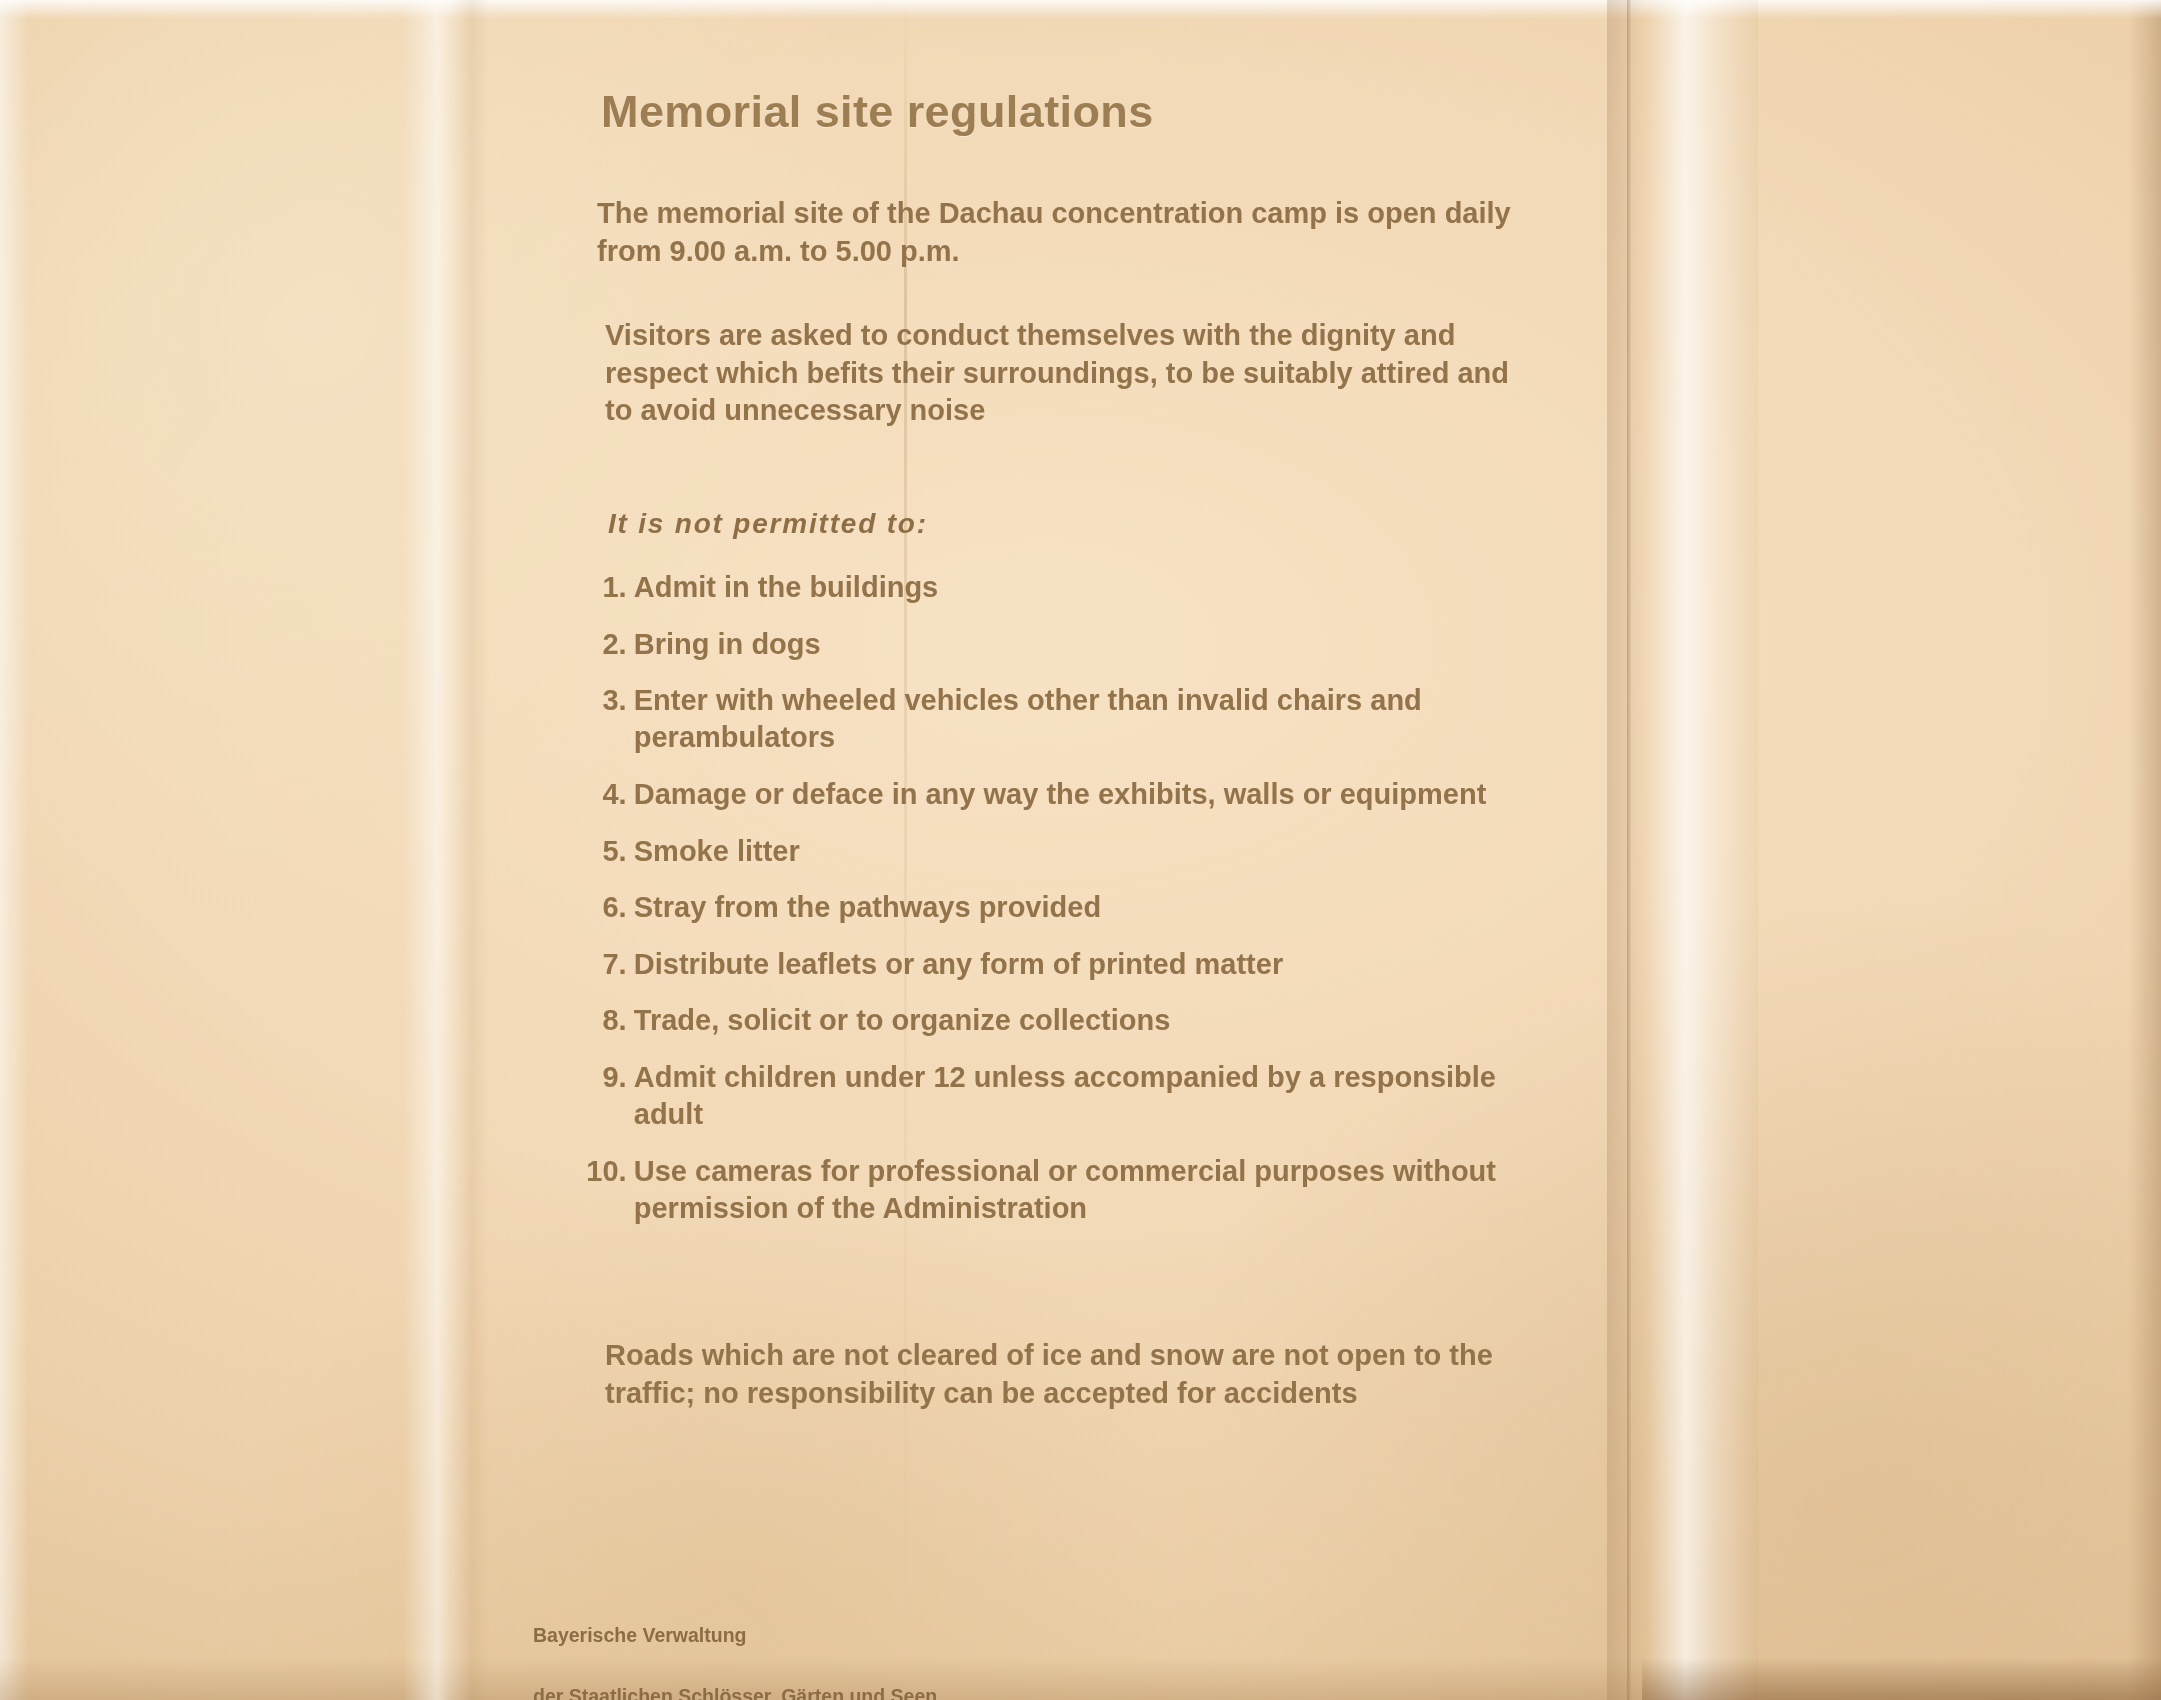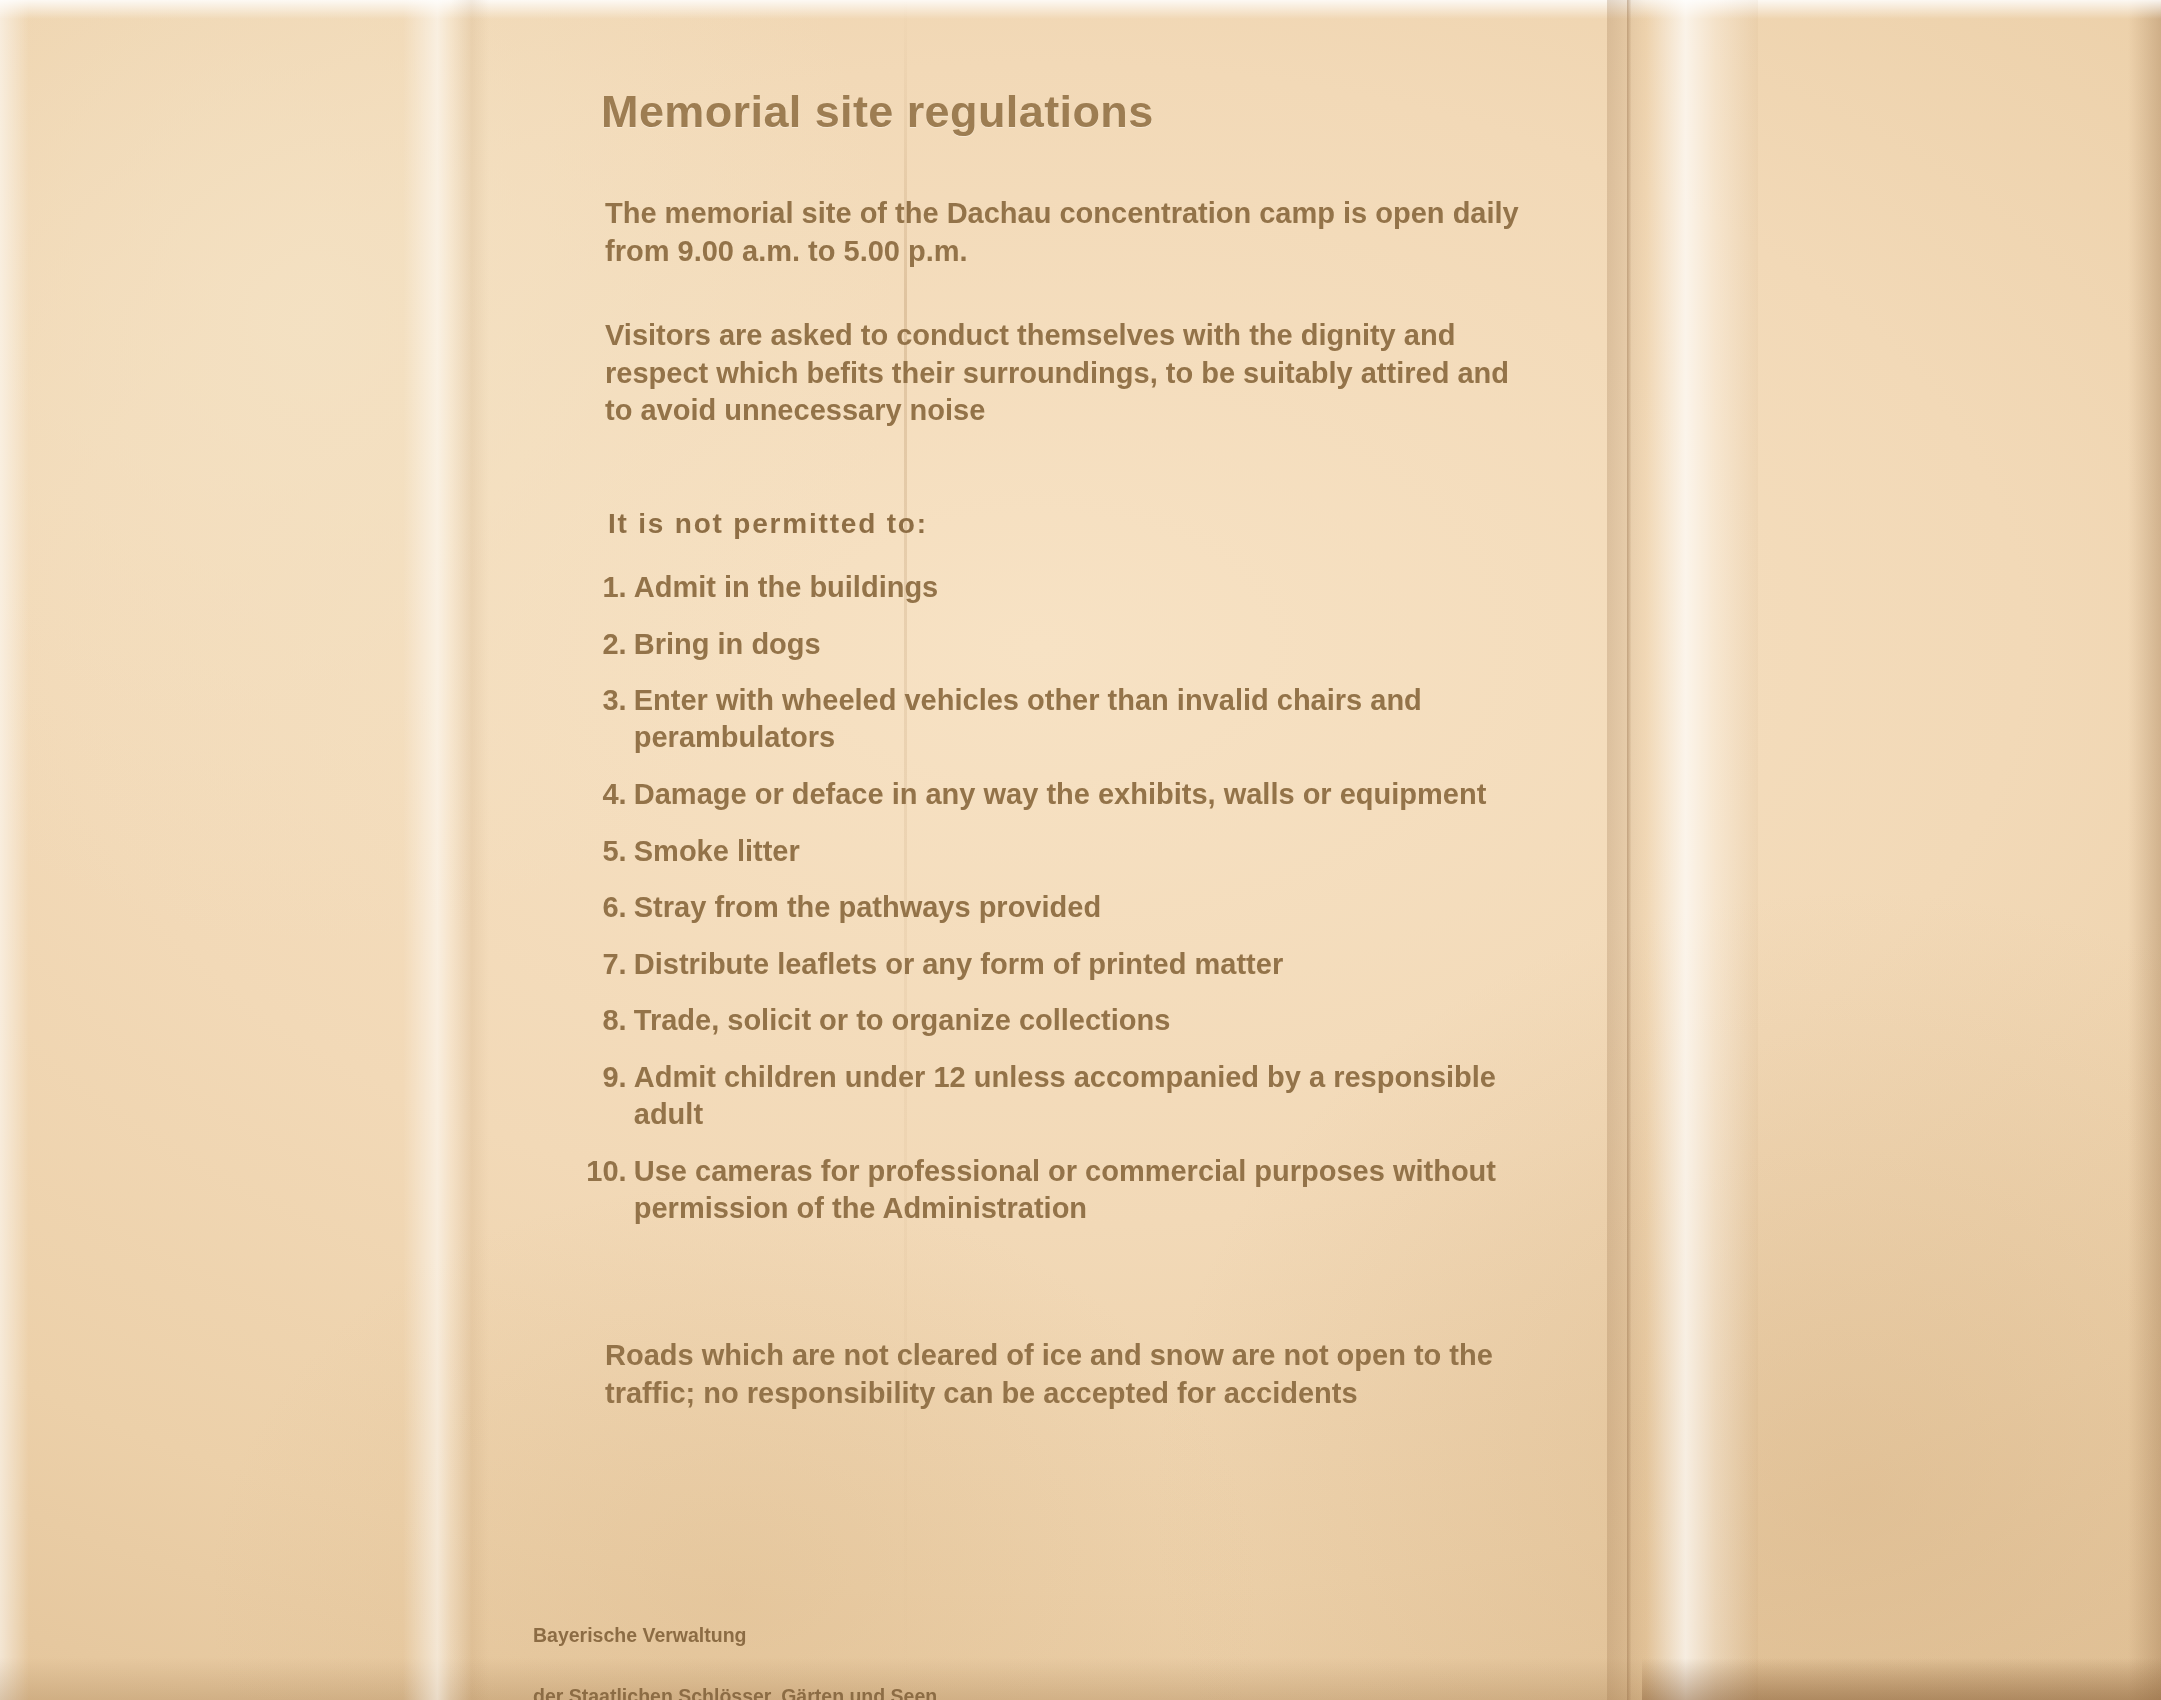--- a/index.html
+++ b/index.html
@@ -255,29 +255,29 @@
       
       
     </div>
   </div>
 
   <div class="col" id="col-en">
     <div style="position:absolute; left:25px; top:86px; width:929px;">
       <h1 class="title">Memorial site regulations</h1>
     </div>
 
-    <div style="position:absolute; left:29px; top:195px; width:915px;">
+    <div style="position:absolute; left:21px; top:195px; width:915px;">
       <p class="para">The memorial site of the Dachau concentration camp is open daily from 9.00 a.m. to 5.00 p.m.</p>
     </div>
 
     <div style="position:absolute; left:29px; top:317px; width:929px;">
       <p class="para">Visitors are asked to conduct themselves with the dignity and respect which befits their surroundings, to be suitably attired and to avoid unnecessary noise</p>
     </div>
 
-    <div style="position:absolute; left:32px; top:508px; width:915px;">
+    <div style="position:absolute; left:32px; top:508px; width:915px;font-style:italic;">
       <div class="sub-head">It is not permitted to:</div>
     </div>
 
     <div style="position:absolute; left:8.6px; top:569px; width:944px;">
       <ol class="rules">
         <li>
           <span class="num">1.</span>
           <span class="txt">Admit in the buildings</span>
         </li>
         <li>

